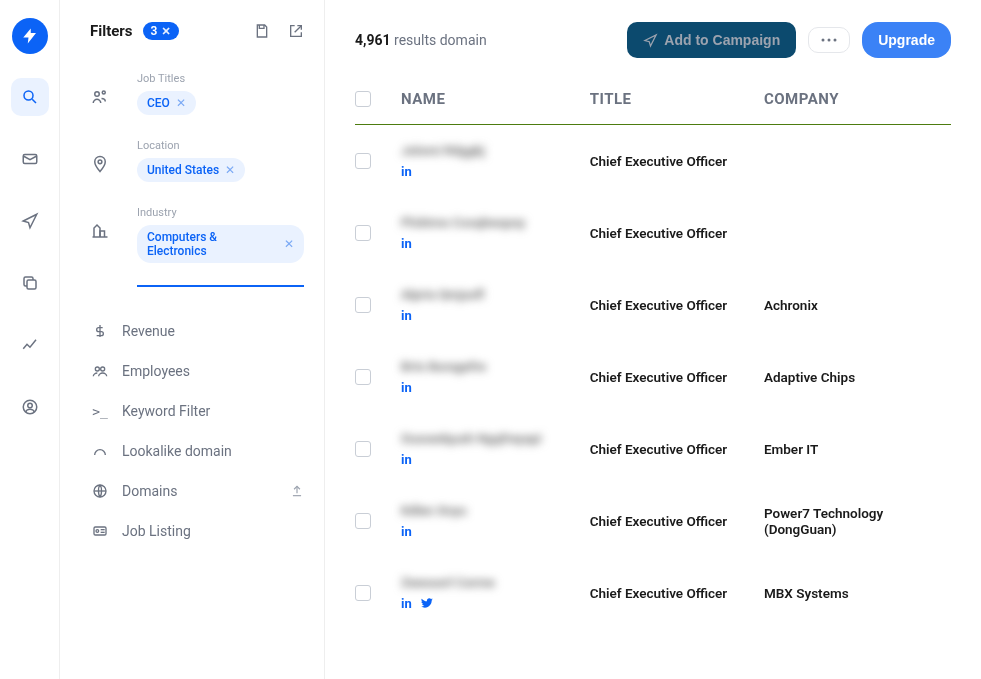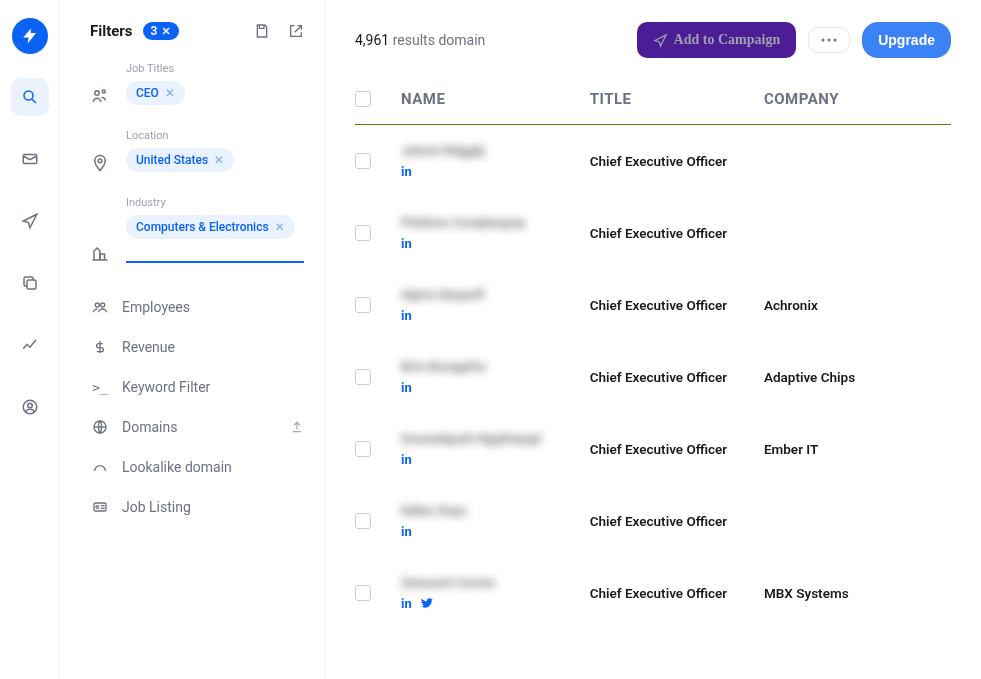--- a/index.html
+++ b/index.html
@@ -10,43 +10,43 @@
 .nav-item { width: 38px; height: 38px; display: flex; align-items: center; justify-content: center; border-radius: 10px; color: #6b7280; cursor: pointer; }
 .nav-item.active { background: #eaf2ff; color: #0b63f6; }
 .main { flex: 1; display: flex; flex-direction: column; }
 .topbar { display: flex; align-items: center; padding: 18px 30px 0 30px; border-bottom: 1px solid #eee; }
 .page-title { font-size: 20px; font-weight: 700; flex: 0 0 235px; }
 .tabs { display: flex; gap: 28px; }
 .tab { font-size: 15px; font-weight: 600; color: #6b7280; padding-bottom: 16px; border-bottom: 3px solid transparent; cursor: pointer; }
 .tab.active { color: #0b63f6; border-bottom-color: #0b63f6; }
 .body { display: flex; flex: 1; overflow: hidden; }
 .sidebar { width: 265px; border-right: 1px solid #eee; padding: 22px 20px 0 30px; overflow-y: auto; }
-.filters-head { display: flex; align-items: center; gap: 10px; margin-bottom: 22px; }
+.filters-head { display: flex; align-items: center; gap: 10px; margin-bottom: 32px; }
 .filters-title { font-size: 15px; font-weight: 700; }
 .filters-count { background: #0b63f6; color: #fff; font-size: 12px; font-weight: 600; border-radius: 12px; padding: 2px 8px; display: inline-flex; align-items: center; gap: 4px; }
 .filters-count .x { font-size: 11px; opacity: 0.9; cursor: pointer; }
 .filters-actions { margin-left: auto; display: flex; gap: 18px; color: #6b7280; }
 .filters-actions span { cursor: pointer; }
-.filter-block { display: flex; gap: 16px; margin-bottom: 24px; align-items: flex-end; }
+.filter-block { display: flex; gap: 27px; margin-bottom: 24px; }
 .filter-icon { width: 20px; color: #6b7280; display: flex; justify-content: center; padding-top: 16px; flex-shrink: 0; }
 .filter-content { flex: 1; }
 .filter-label { font-size: 11px; color: #9ca3af; margin-bottom: 6px; }
 .chip { display: inline-flex; align-items: center; background: #eaf2ff; color: #0b63f6; font-size: 12px; font-weight: 500; border-radius: 14px; padding: 5px 10px; gap: 6px; }
 .chip .cx { color: #7aa9f5; cursor: pointer; font-size: 12px; }
 .filter-underline { border-bottom: 2px solid #0b63f6; height: 20px; margin-top: 4px; }
 .filter-row { display: flex; align-items: center; gap: 12px; color: #6b7280; font-size: 14px; padding: 12px 0; cursor: pointer; }
 .filter-row .fi { width: 20px; display: flex; justify-content: center; flex-shrink: 0; }
 .filter-row .trail { margin-left: auto; color: #9ca3af; }
 .content { flex: 1; display: flex; flex-direction: column; overflow: hidden; }
 .content-head { display: flex; align-items: center; padding: 22px 30px; gap: 12px; }
 .results { font-size: 14px; color: #6b7280; }
-.results b { color: #1a1a1a; font-weight: 400; }
+.results b { color: #1a1a1a; font-weight: 700; }
 .spacer { flex: 1; }
 .btn { border-radius: 10px; padding: 10px 16px; font-size: 14px; font-weight: 600; cursor: pointer; border: none; display: inline-flex; align-items: center; gap: 6px; }
-.btn-disabled { background: #4c1d95; color: #9ca3af; cursor: default; font-family: Liberation Serif, serif; }
+.btn-disabled { background: #0c4a6e; color: #9ca3af; cursor: default; }
 .btn-menu { background: #fff; border: 1px solid #e5e7eb; color: #6b7280; padding: 10px 12px; }
 .btn-primary { background: #3b82f6; color: #fff; border-radius: 16px; }
 .table { flex: 1; overflow-y: auto; padding: 0 30px; }
 .thead, .trow { display: grid; grid-template-columns: 30px 1.2fr 1.1fr 1.3fr; gap: 16px; align-items: center; }
 .thead { font-size: 15px; font-weight: 700; color: #6b7280; letter-spacing: 0.5px; padding: 10px 0 16px 0; border-bottom: 1px solid #4d7c0f; }
 .trow { padding: 18px 0; }
 .chk { width: 16px; height: 16px; border: 1.5px solid #c9ced6; border-radius: 3px; background: #fff; cursor: pointer; }
 .name-cell .blur { filter: blur(4px); color: #666; font-size: 13px; font-weight: 600; margin-bottom: 6px; }
 .socials { display: flex; gap: 8px; }
 .socials span { color: #0b63f6; font-size: 13px; font-weight: 700; cursor: pointer; }
@@ -168,69 +168,69 @@
       <div class="filter-label">Industry</div>
       <span class="chip">Computers &amp; Electronics<span class="cx">✕</span></span>
       <div class="filter-underline"></div>
     </div>
             </div>
           </div>
         <div id="available-filters">
             <div class="filter-row">
               <span class="fi">
                 <svg width="16" height="16" viewBox="0 0 24 24" fill="none" stroke="currentColor" stroke-width="2">
+                  <path d="M12 3v18"></path>
+                  <path d="M16 7H10a3 3 0 0 0 0 6h4a3 3 0 0 1 0 6H7"></path>
+                </svg>
+              </span>
+    <span>Revenue</span>
+    </div>
+            <div class="filter-row">
+              <span class="fi">
+                <svg width="16" height="16" viewBox="0 0 24 24" fill="none" stroke="currentColor" stroke-width="2">
                   <circle cx="8" cy="9" r="3"></circle>
                   <circle cx="16" cy="9" r="3"></circle>
                   <path d="M2 20c0-3 3-5 6-5"></path>
                   <path d="M10 20c0-3 3-5 6-5s6 2 6 5"></path>
                 </svg>
               </span>
     <span>Employees</span>
     </div>
             <div class="filter-row">
               <span class="fi">
-                <svg width="16" height="16" viewBox="0 0 24 24" fill="none" stroke="currentColor" stroke-width="2">
-                  <path d="M12 3v18"></path>
-                  <path d="M16 7H10a3 3 0 0 0 0 6h4a3 3 0 0 1 0 6H7"></path>
-                </svg>
-              </span>
-    <span>Revenue</span>
-    </div>
-            <div class="filter-row">
-              <span class="fi">
                 <span style="font-family:monospace;font-size:13px">&gt;_</span>
               </span>
     <span>Keyword Filter</span>
+    </div>
+            <div class="filter-row">
+              <span class="fi">
+                <svg width="16" height="16" viewBox="0 0 24 24" fill="none" stroke="currentColor" stroke-width="2">
+                  <path d="M4 18a8 8 0 0 1 16 0"></path>
+                </svg>
+              </span>
+    <span>Lookalike domain</span>
     </div>
             <div class="filter-row">
               <span class="fi">
                 <svg width="16" height="16" viewBox="0 0 24 24" fill="none" stroke="currentColor" stroke-width="2">
                   <circle cx="12" cy="12" r="9"></circle>
                   <path d="M3 12h18"></path>
                   <path d="M12 3c3 3 3 15 0 18"></path>
                   <path d="M12 3c-3 3-3 15 0 18"></path>
                 </svg>
               </span>
     <span>Domains</span>
     <span class="trail">
                 <svg width="14" height="14" viewBox="0 0 24 24" fill="none" stroke="currentColor" stroke-width="2">
                   <path d="M12 16V4"></path>
                   <path d="m7 9 5-5 5 5"></path>
                   <path d="M5 20h14"></path>
                 </svg>
               </span>
             </div>
-            <div class="filter-row">
-              <span class="fi">
-                <svg width="16" height="16" viewBox="0 0 24 24" fill="none" stroke="currentColor" stroke-width="2">
-                  <path d="M4 18a8 8 0 0 1 16 0"></path>
-                </svg>
-              </span>
-    <span>Lookalike domain</span>
-    </div>
             <div class="filter-row">
               <span class="fi">
                 <svg width="16" height="16" viewBox="0 0 24 24" fill="none" stroke="currentColor" stroke-width="2">
                   <rect x="3" y="6" width="18" height="12" rx="2"></rect>
                   <circle cx="8" cy="12" r="2"></circle>
                   <path d="M13 10h6"></path>
                   <path d="M13 14h6"></path>
                 </svg>
               </span>
     <span>Job Listing</span>
@@ -339,20 +339,21 @@
                 <div>
                   <div class="chk"></div>
                 </div>
     <div class="name-cell">
                   <div class="blur">Kdlen Xnyu</div>
                   <div class="socials">
                     <span>in</span>
                   </div>
                 </div>
     <div class="title-cell">Chief Executive Officer</div>
+    <div class="company-cell">Power7 Technology (DongGuan)</div>
               </div>
               <div class="trow">
                 <div>
                   <div class="chk"></div>
                 </div>
     <div class="name-cell">
                   <div class="blur">Zeeouorl Corme</div>
                   <div class="socials">
                     <span>in</span>
                     <span>

